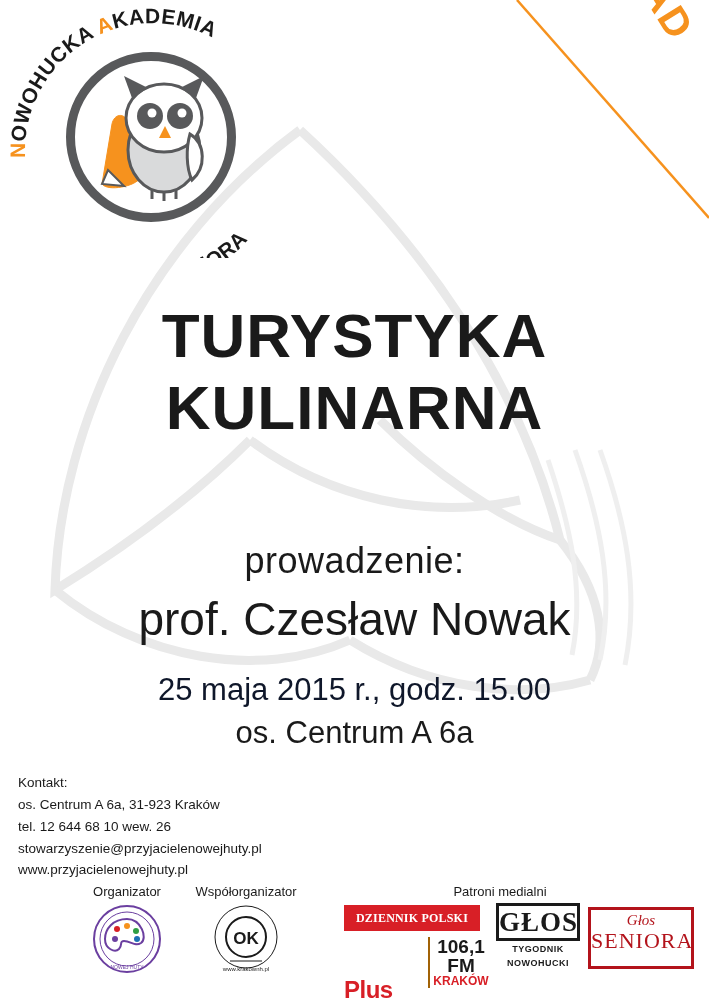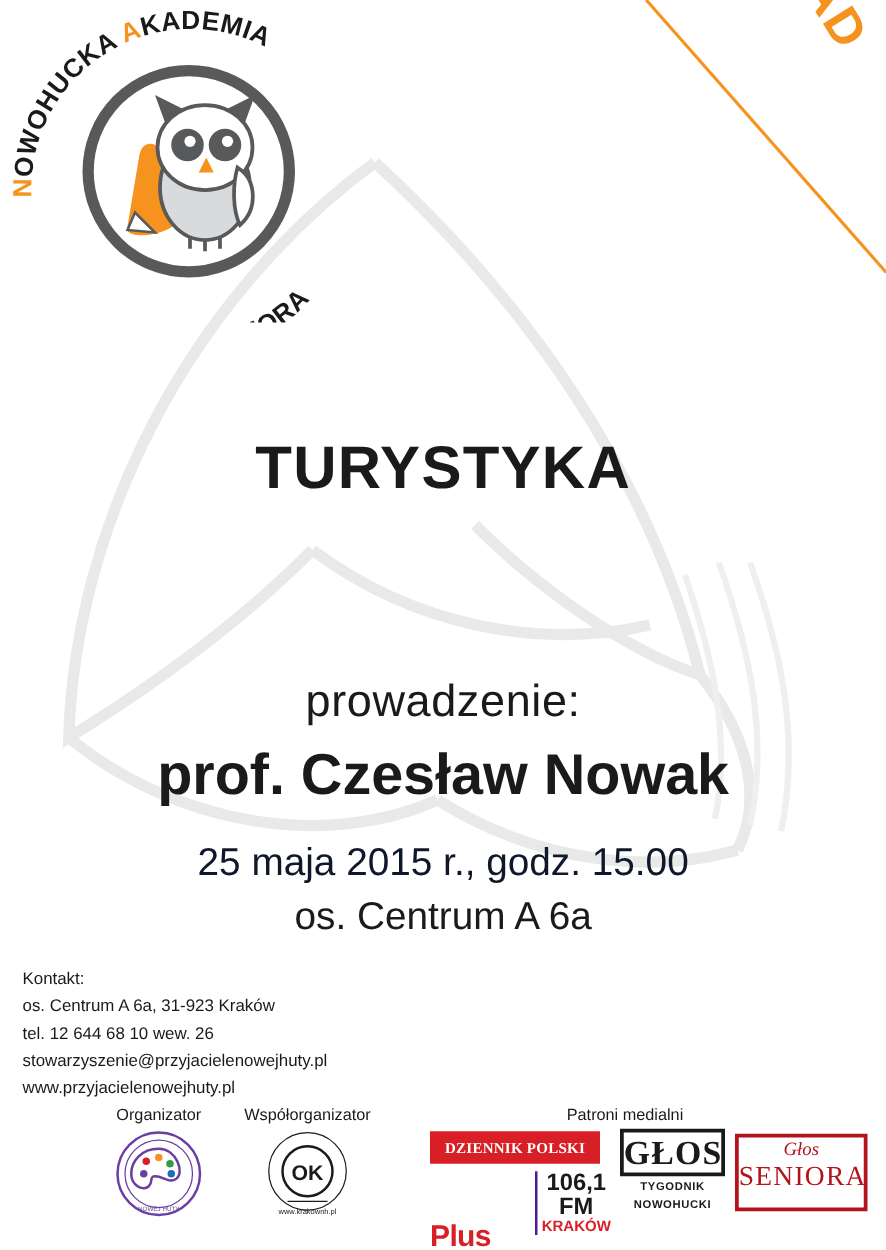--- a/index.html
+++ b/index.html
@@ -102,27 +102,26 @@
     text-align: left;
   }
 
   
   .title {
     position: absolute;
     left: 0;
     top: 300px;
     width: 709px;
     text-align: center;
-    font-size: 48px;
+    font-size: 62px;
     font-weight: bold;
     line-height: 1.16;
     letter-spacing: 1px;
     color: #1a1a1a;
     z-index: 2;
-    margin-top: 47px;
   }
   .title .line2 { display: block; }
 
   
   .lead-label {
     position: absolute;
     left: 0;
     top: 540px;
     width: 709px;
     text-align: center;
@@ -131,21 +130,21 @@
     color: #1a1a1a;
     z-index: 2;
   }
   .lead-name {
     position: absolute;
     left: 0;
     top: 592px;
     width: 709px;
     text-align: center;
     font-size: 46px;
-    font-weight: bold;
+    font-weight: normal;
     letter-spacing: 0px;
     color: #1a1a1a;
     z-index: 2;
   }
 
   
   .when {
     position: absolute;
     left: 0;
     top: 672px;
@@ -249,21 +248,21 @@
     font-size: 11px;
     line-height: 11px;
     padding-left: 20px;
   }
   .fm {
     position: absolute;
     left: 98px;
     top: 34px;
     width: 62px;
     text-align: center;
-    border-left: 2px solid #4c1d95;
+    border-left: 2px solid #a16207;
   }
   .fm-a { font-weight: bold; font-size: 19px; color: #1a1a1a; line-height: 19px; }
   .fm-b { font-weight: bold; font-size: 12px; color: #d81f26; line-height: 13px; }
   .glos {
     position: absolute;
     left: 166px;
     top: 0px;
     width: 84px;
     height: 74px;
     text-align: center;
@@ -379,20 +378,21 @@
 
   <div class="corner">
     <svg class="corner-line" viewBox="0 0 200 230">
       <path d="M8 0 L200 218" stroke="#f6921e" stroke-width="2.5" fill="none"></path>
     </svg>
     <div class="corner-word">WYKŁAD</div>
   </div>
 
   <div class="title">
     <span>TURYSTYKA</span>
+    <span class="line2">KULINARNA</span>
   </div>
 
   <div class="lead-label">prowadzenie:</div>
   <div class="lead-name">prof. Czesław Nowak</div>
 
   <div class="when">25 maja 2015 r., godz. 15.00</div>
   <div class="where">os. Centrum A 6a</div>
 
   <div class="contact">
     <div>Kontakt:</div>

